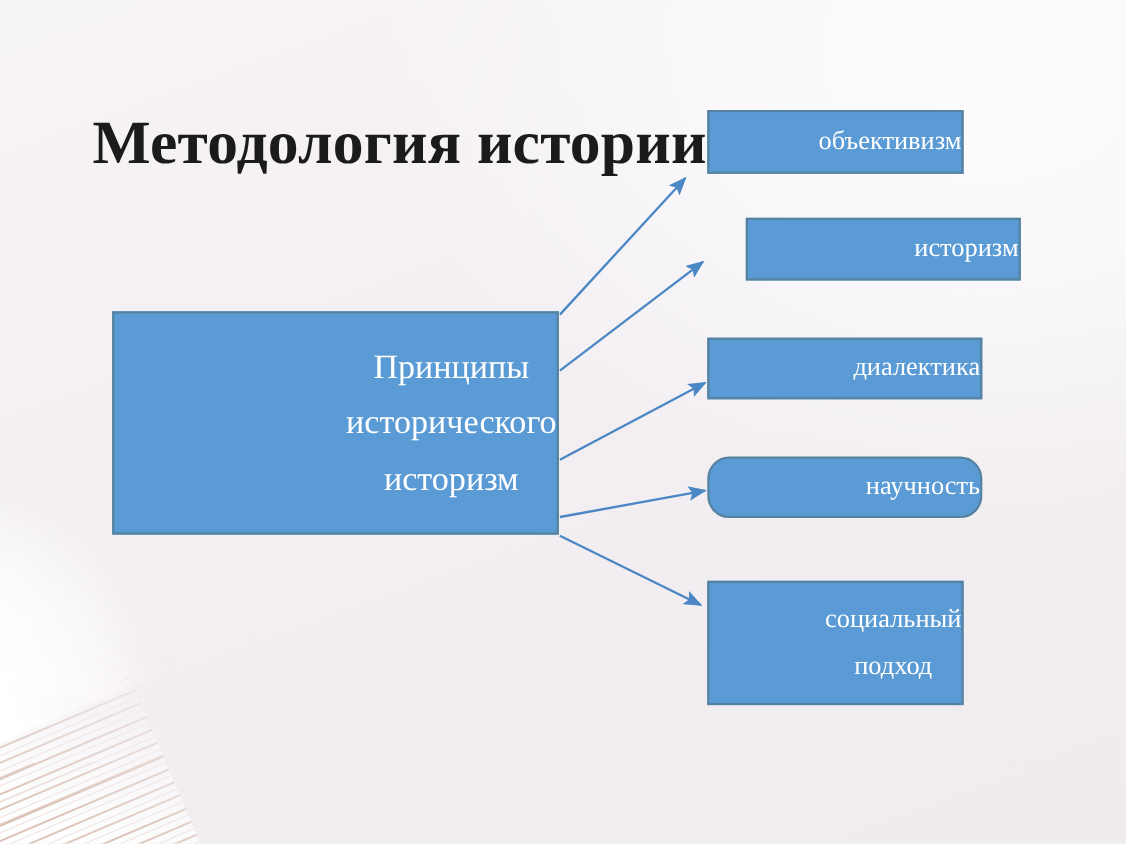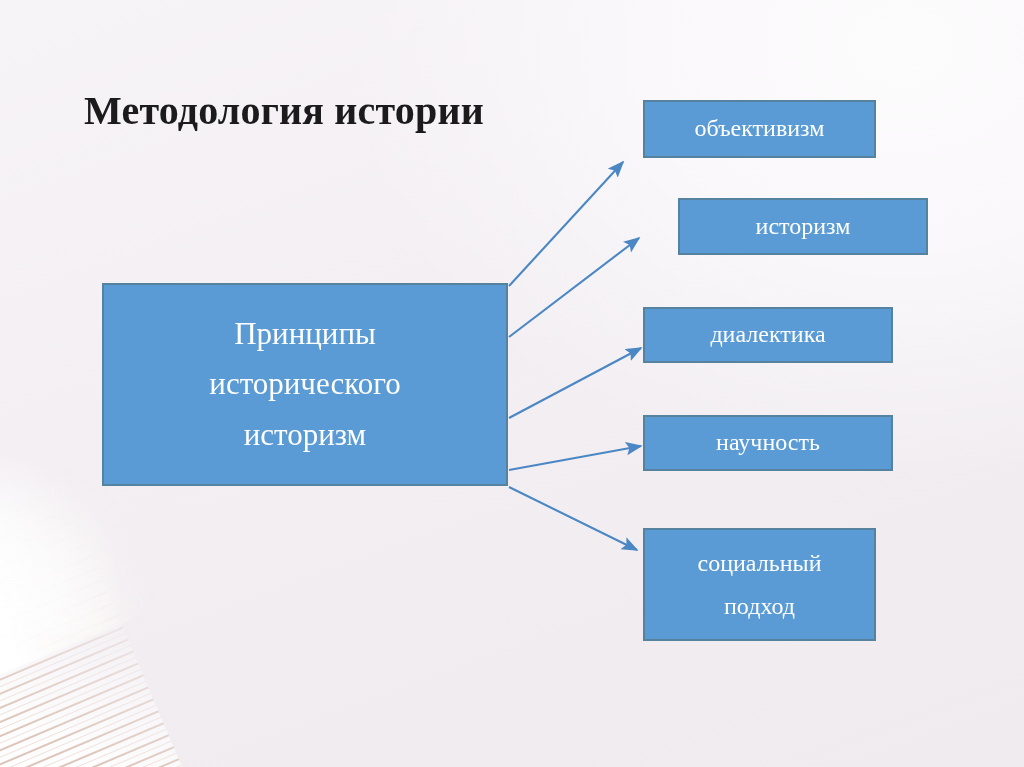--- a/index.html
+++ b/index.html
@@ -74,21 +74,21 @@
     height: 190px;
     background: radial-gradient(ellipse at 10% 80%, rgba(255,255,255,0.95) 0%, rgba(255,255,255,0.5) 45%, rgba(255,255,255,0) 75%);
     filter: blur(3px);
   }
 
   
   #slide-title {
     position: absolute;
     left: 84px;
     top: 62px;
-    font-size: 40px;
+    font-size: 56px;
     line-height: 1.1;
     color: #1b1b1b;
     letter-spacing: 0.2px;
     white-space: nowrap;
   }
 
   
   #diagram {
     position: absolute;
     inset: 0;
@@ -101,42 +101,42 @@
     height: 767px;
   }
   .node {
     position: absolute;
     box-sizing: border-box;
     background: #5b9bd5;
     border: 2px solid #55839f;
     color: #ffffff;
     display: flex;
     align-items: center;
-    justify-content: center;
+    justify-content: flex-end;
     text-align: center;
     font-family: "Liberation Serif", "DejaVu Serif", serif;
   }
   .node .node-label {
     display: block;
     white-space: pre-line;
     line-height: 1.72;
   }
   #node-root {
     left: 102px;
     top: 283px;
     width: 406px;
     height: 203px;
     font-size: 31px;
   }
   #node-root .node-label { line-height: 1.62; }
   .leaf-node { font-size: 24px; }
   #node-objectivism { left: 643px; top: 100px;  width: 233px; height: 58px; }
   #node-historicism { left: 643px; top: 198px;  width: 250px; height: 57px; margin-left: 35px; }
   #node-dialectics  { left: 643px; top: 307px;  width: 250px; height: 56px; }
-  #node-scientific  { left: 643px; top: 415px;  width: 250px; height: 56px; }
+  #node-scientific  { left: 643px; top: 415px;  width: 250px; height: 56px; border-radius: 20px; }
   #node-social      { left: 643px; top: 528px;  width: 233px; height: 113px; }
   #node-social .node-label { line-height: 1.78; }
 </style>
 </head>
 <body>
 
 <div id="slide">
 
   <div id="paper-stack">
     <div class="sheet-mass"></div>

